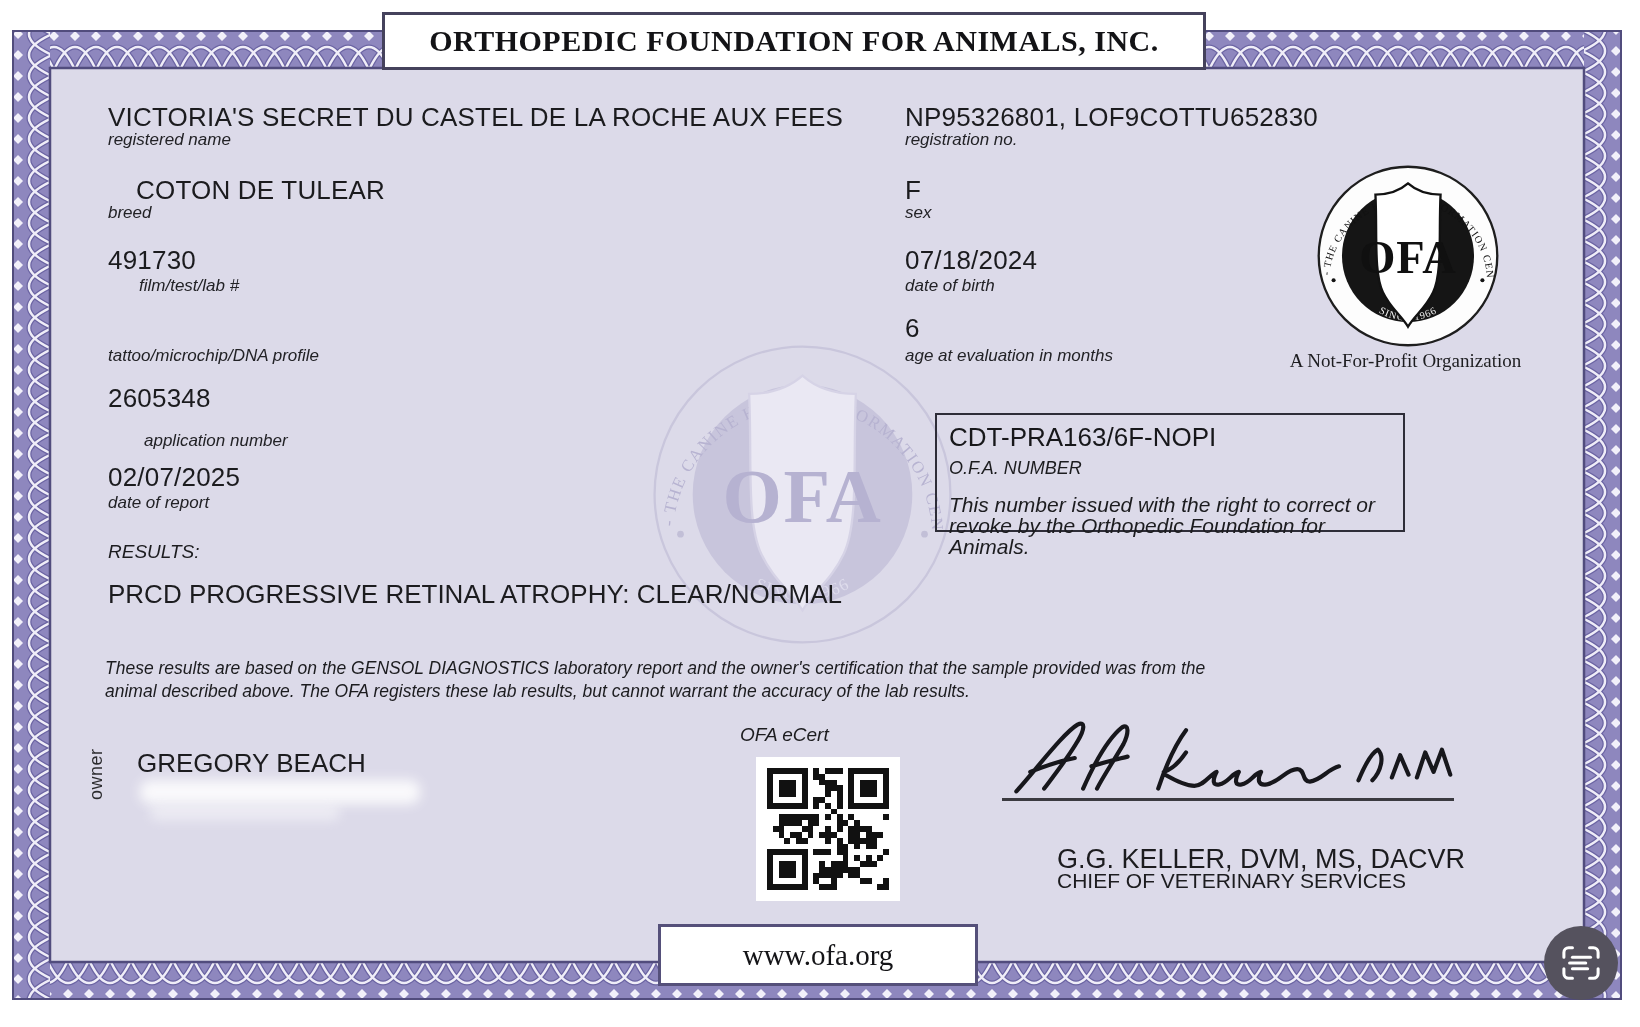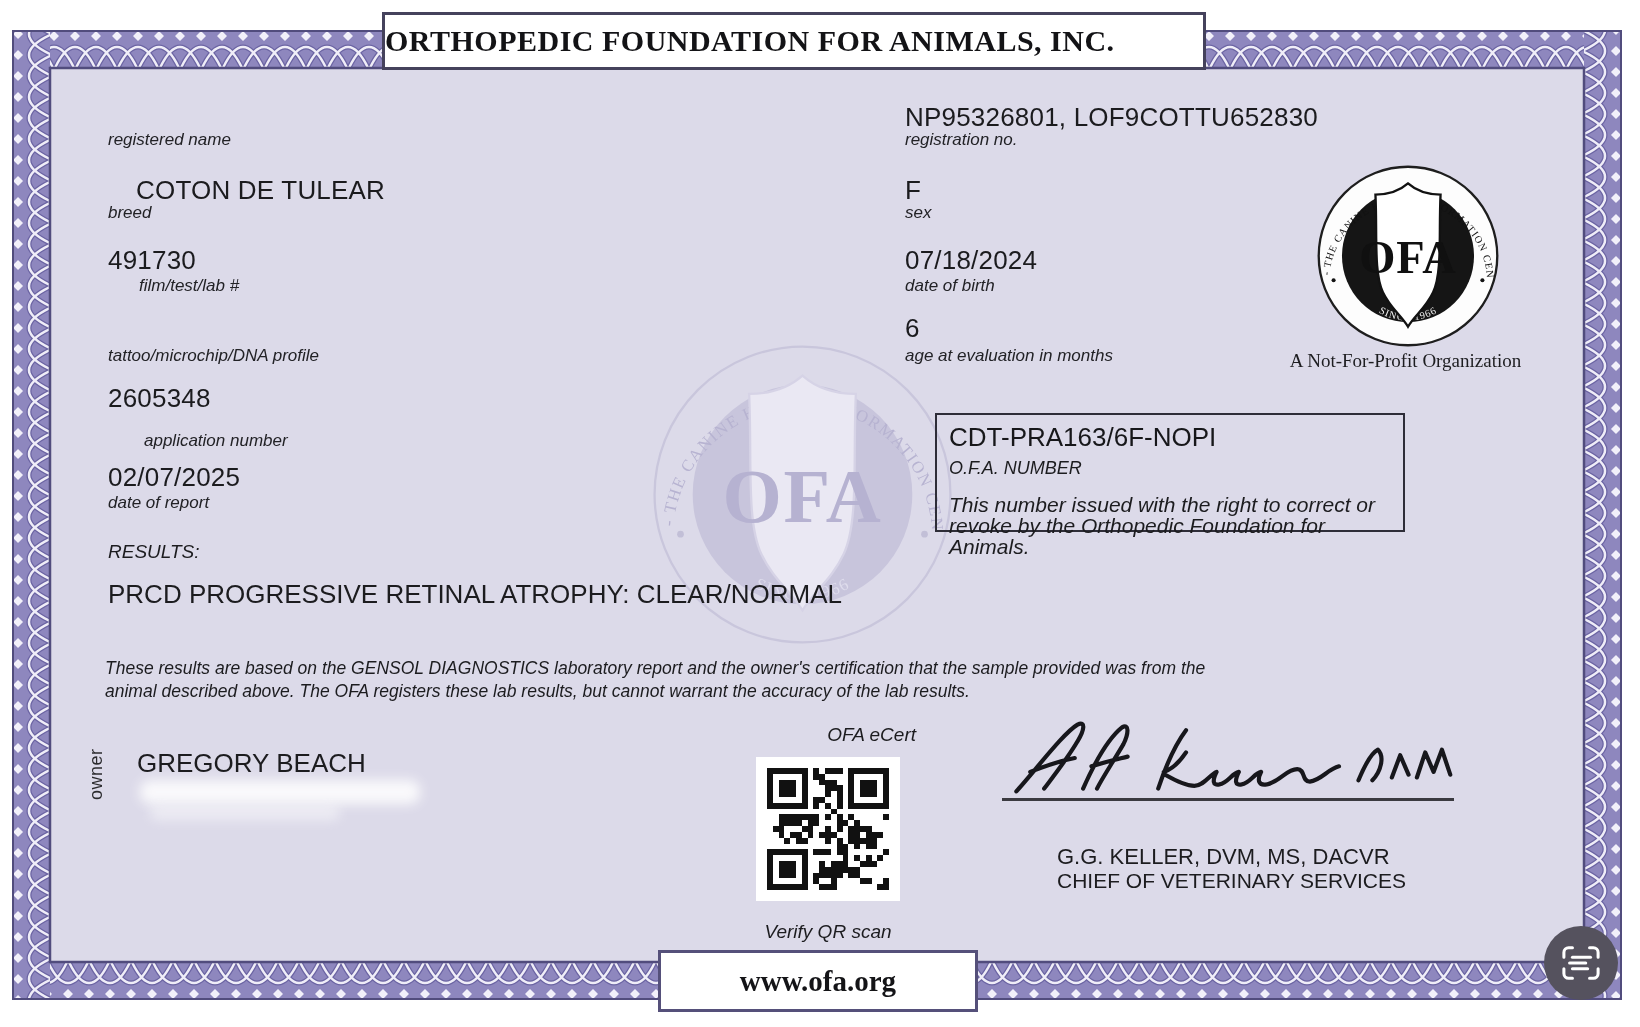--- a/index.html
+++ b/index.html
@@ -3,21 +3,21 @@
 <meta charset="utf-8">
 <style>
   html,body { margin:0; padding:0; background:#ffffff; }
   .page { position:relative; width:1640px; height:1027px; background:#ffffff; overflow:hidden;
           font-family:"Liberation Sans", sans-serif; color:#1c1c1f; }
 
   .frame-svg { position:absolute; left:12px; top:30px; }
 
   .title-box { position:absolute; left:382px; top:12px; width:824px; height:58px;
                background:#ffffff; border:3px solid #45425c; box-sizing:border-box;
-               text-align:left; line-height:52px; font-family:"Liberation Serif", serif;
+               text-align:center; line-height:52px; font-family:"Liberation Serif", serif;
                font-weight:bold; font-size:30px; letter-spacing:.5px; color:#131316; z-index:6; }
 
   .val { position:absolute; font-size:26px; color:#1b1b1e; letter-spacing:.2px; white-space:nowrap; z-index:4; }
   .lbl { position:absolute; font-style:italic; font-size:17px; color:#222226; white-space:nowrap; z-index:4; }
 
   .ofa-box { position:absolute; left:935px; top:413px; width:470px; height:119px;
              border:2px solid #2e2d38; box-sizing:border-box; padding:7px 12px; z-index:4; }
   .ofa-box .num { font-size:26px; color:#17171a; }
   .ofa-box .sub { font-style:italic; font-size:18px; margin-top:5px; }
   .ofa-box .note { font-style:italic; font-size:21px; line-height:21px; margin-top:15px; }
@@ -29,41 +29,41 @@
                 font-size:17.5px; line-height:22.5px; z-index:4; }
 
   .owner-rot { position:absolute; left:86px; top:800px; transform:rotate(-90deg);
                transform-origin:0 0; font-size:18px; letter-spacing:.5px; color:#2b2b2e; z-index:4; }
   .owner-name { position:absolute; left:137px; top:748px; font-size:26px; z-index:4; }
   .redact1 { position:absolute; left:140px; top:780px; width:280px; height:24px; background:#ffffff;
              filter:blur(6px); opacity:.85; border-radius:10px; z-index:3; }
   .redact2 { position:absolute; left:150px; top:806px; width:190px; height:14px; background:#ffffff;
              filter:blur(6px); opacity:.5; border-radius:8px; z-index:3; }
 
-  .ecert-title { position:absolute; left:740px; top:724px; width:176px; text-align:right;
+  .ecert-title { position:absolute; left:740px; top:724px; width:176px; text-align:left;
                  font-style:italic; font-size:19px; z-index:4; }
   .qr-wrap { position:absolute; left:756px; top:757px; width:144px; height:144px; background:#ffffff;
              z-index:4; display:flex; align-items:center; justify-content:center; }
   .ecert-caption { position:absolute; left:740px; top:921px; width:176px; text-align:center;
                    font-style:italic; font-size:19px; z-index:4; }
 
   .sig-svg { position:absolute; left:1008px; top:712px; z-index:4; }
   .sig-line { position:absolute; left:1002px; top:798px; width:452px; height:3px; background:#3b3a40; z-index:4; }
-  .sig-name { position:absolute; left:1057px; top:844px; font-size:22px; z-index:4;text-align:right; }
+  .sig-name { position:absolute; left:1057px; top:844px; font-size:27px; z-index:4;text-align:right; }
   .sig-title { position:absolute; left:1057px; top:869px; font-size:21px; z-index:4; }
 
   .seal { position:absolute; z-index:2; }
   .seal-logo { left:1315px; top:163px; z-index:4; }
   .seal-wm { left:650px; top:342px; }
   .tagline { position:absolute; left:1283px; top:350px; width:245px; text-align:center;
              font-family:"Liberation Serif", serif; font-size:19px; color:#1d1d20; z-index:4; }
 
-  .footer-box { position:absolute; left:658px; top:950px; width:320px; height:62px;
+  .footer-box { position:absolute; left:658px; top:924px; width:320px; height:62px;
                 background:#ffffff; border:3px solid #55507a; box-sizing:border-box; text-align:center;
-                line-height:56px; font-family:"Liberation Serif", serif; font-weight:bold;
+                line-height:56px; font-family:"Liberation Serif", serif; font-weight:normal;
                 font-size:29px; color:#141417; z-index:7; }
 
   .scan-btn { position:absolute; left:1544px; top:926px; width:74px; height:74px; border-radius:50%;
               background:#55525e; z-index:9; display:flex; align-items:center; justify-content:center;
               cursor:pointer; border:none; }
 
   
   .seal-logo .ring-outer { fill:#fdfdfd; stroke:#1e1e1e; stroke-width:2.5; }
   .seal-logo .disc { fill:#151515; }
   .seal-logo .ringtext { fill:#111111; }
@@ -124,20 +124,21 @@
     <text class="sealtext ringtext"><textPath href="#wm-arc-top" startOffset="50%" text-anchor="middle">OFA - THE CANINE HEALTH INFORMATION CENTER</textPath></text>
     <text class="sealtext sincetext" letter-spacing="2"><textPath href="#wm-arc-bot" startOffset="50%" text-anchor="middle">SINCE 1966</textPath></text>
     <circle class="dot" cx="20" cy="126" r="2.2"></circle>
       <circle class="dot" cx="180" cy="126" r="2.2"></circle>
     <path class="shield" d="M100,22 C91,30 79,34 65,34 C67,76 63,118 73,139 C81,156 92,163 100,176 C108,163 119,156 127,139 C137,118 133,76 135,34 C121,34 109,30 100,22 Z"></path>
     <text class="shieldtext" x="100" y="118" text-anchor="middle">OFA</text>
   </svg>
 
   <div class="title-box">ORTHOPEDIC FOUNDATION FOR ANIMALS, INC.</div>
 
+  <div class="val" style="left:108px; top:102px;">VICTORIA'S SECRET DU CASTEL DE LA ROCHE AUX FEES</div>
   <div class="lbl" style="left:108px; top:130px;">registered name</div>
 
   <div class="val" style="left:108px; top:175px;margin-left:28px;">COTON DE TULEAR</div>
   <div class="lbl" style="left:108px; top:203px;">breed</div>
 
   <div class="val" style="left:108px; top:245px;">491730</div>
   <div class="lbl" style="left:108px; top:276px;margin-left:31px;">film/test/lab #</div>
 
   <div class="lbl" style="left:108px; top:346px;">tattoo/microchip/DNA profile</div>
 

